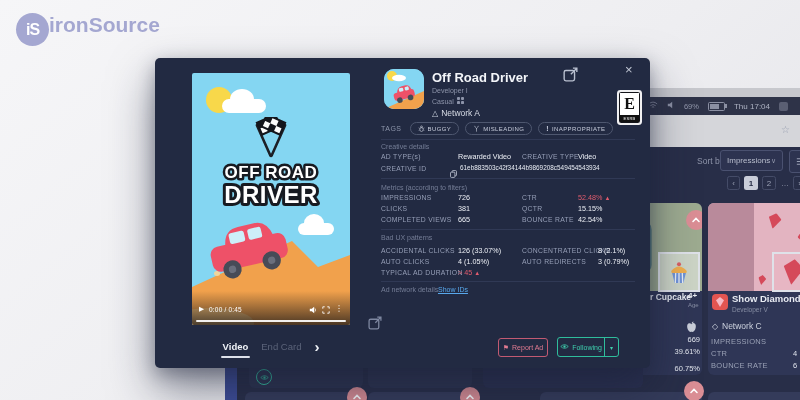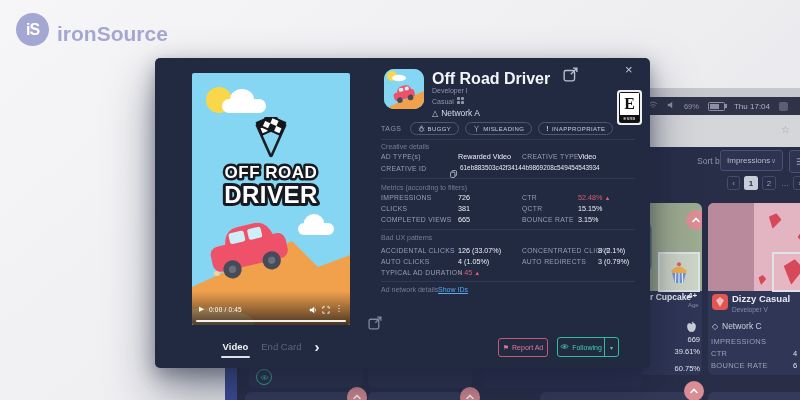--- a/index.html
+++ b/index.html
@@ -3,21 +3,21 @@
 <meta charset="utf-8">
 <style>
   html,body{margin:0;padding:0;background:#e9e9ec;}
   .stage{position:relative;width:800px;height:400px;overflow:hidden;
     font-family:"Liberation Sans",sans-serif;
     background:linear-gradient(140deg,#f6f6f8 0%,#eeeef1 55%,#e3e3e8 100%);}
   .abs{position:absolute;}
   .flex{display:flex;align-items:center;}
 
   
-  .logo{left:16px;top:13px;display:flex;align-items:flex-end;gap:8px;}
+  .logo{left:16px;top:13px;display:flex;align-items:flex-start;}
   .logo-mark{width:33px;height:33px;border-radius:50%;background:#a4a7d1;color:#fff;
     font-weight:bold;font-size:16px;display:flex;align-items:center;justify-content:center;letter-spacing:-1px;}
   .logo-text{color:#a4a7d1;font-size:21px;font-weight:bold;}
 
   
   .win-edge{left:225px;top:88px;width:575px;height:9px;background:#c7c8cd;border-radius:6px 0 0 0;}
   .menubar{left:225px;top:97px;width:575px;height:18px;background:#2e3348;display:flex;
     justify-content:flex-end;align-items:center;gap:9px;padding-right:12px;box-sizing:border-box;
     color:#9298ab;font-size:8px;}
   .btoolbar{left:225px;top:115px;width:575px;height:32px;background:#d5d6da;}
@@ -70,21 +70,21 @@
   .vprog{position:absolute;left:4px;right:4px;bottom:3px;height:2px;background:rgba(255,255,255,.92);border-radius:1px;}
   .dust{position:absolute;width:6px;height:5px;border-radius:50%;background:#f6d598;opacity:.95;}
 
   .tabs{left:37px;top:281px;width:158px;display:flex;align-items:center;justify-content:center;gap:13px;}
   .tab-video{font-size:9.5px;font-weight:bold;color:#eef1f6;position:relative;}
   .tab-video::after{content:"";position:absolute;left:-2px;right:-2px;bottom:-6px;height:2px;background:#dde1ea;border-radius:1px;}
   .tab-end{font-size:9.5px;color:#5b6379;}
   .tab-arrow{font-size:15px;color:#eef1f6;font-weight:bold;line-height:1;}
 
   .app-icon{left:229px;top:11px;width:40px;height:40px;border-radius:10px;overflow:hidden;background:#84d6f2;}
-  .m-title{left:277px;top:12px;font-size:16px;font-weight:bold;color:#f3f5f9;}
+  .m-title{left:277px;top:12px;font-size:13px;font-weight:bold;color:#f3f5f9;}
   .m-dev{left:277px;top:29px;font-size:7px;color:#8d94aa;}
   .m-genre{left:277px;top:39px;gap:3px;font-size:7px;color:#8d94aa;}
   .m-net{left:277px;top:50px;gap:3px;}
   .net-tri{font-size:8px;color:#c9cfdc;}
   .net-txt{font-size:8.5px;color:#d8dce6;}
   .m-close{left:470px;top:4px;font-size:13px;color:#c2c8d5;cursor:default;}
   .esrb{left:464px;top:34px;width:21px;height:31px;background:#fff;border:1px solid #14151a;
     border-radius:1.5px;box-shadow:0 0 0 2px #f0f0f2;box-sizing:border-box;}
   .esrb-e{display:block;text-align:center;font-family:"Liberation Serif",serif;font-weight:bold;
     font-size:16px;color:#111;line-height:21px;}
@@ -226,21 +226,21 @@
       <div class="gem" style="left:68px;top:56px;width:10px;height:12px;transform:rotate(28deg);"></div>
 
       <div class="gem" style="left:50px;top:72px;width:8px;height:10px;transform:rotate(10deg);"></div>
     </div>
     <div class="abs" style="left:64px;top:49px;width:42px;height:40px;border:2px solid #dfe2e9;background:#e7b6c3;box-sizing:border-box;">
       <div class="gem" style="left:9px;top:5px;width:20px;height:26px;transform:rotate(8deg);"></div>
     </div>
     <div class="abs" style="left:4px;top:91px;width:16px;height:16px;border-radius:4px;background:#e25551;">
       <div class="gem" style="left:4px;top:3px;width:8px;height:10px;background:#f5b9c4;"></div>
     </div>
-    <span class="abs" style="left:24px;top:90px;font-size:9.5px;font-weight:bold;color:#e9ecf3;">Dizzy Casual</span>
+    <span class="abs" style="left:24px;top:90px;font-size:9.5px;font-weight:bold;color:#e9ecf3;">Show Diamond</span>
     <span class="abs" style="left:24px;top:103px;font-size:6.5px;color:#878ea4;">Developer V</span>
     <span class="abs" style="left:4px;top:119px;font-size:8px;color:#c6ccd9;">◇</span>
     <span class="abs" style="left:14px;top:118px;font-size:8.5px;color:#ccd1dd;">Network C</span>
     <span class="dz-lab" style="top:134px;">IMPRESSIONS</span>
     <span class="dz-val" style="top:134px;"></span>
     <span class="dz-lab" style="top:146px;">CTR</span>
     <span class="dz-val" style="top:146px;">4</span>
     <span class="dz-lab" style="top:158px;">BOUNCE RATE</span>
     <span class="dz-val" style="top:158px;">6</span>
   </div>
@@ -441,21 +441,21 @@
       <span class="val alert">52.48%</span>
       <span class="warn">▲</span>
     </span>
     <span class="abs lab c1" style="top:147px;">CLICKS</span>
     <span class="abs val c2" style="top:146px;">381</span>
     <span class="abs lab c3" style="top:147px;">QCTR</span>
     <span class="abs val c4" style="top:146px;">15.15%</span>
     <span class="abs lab c1" style="top:158px;">COMPLETED VIEWS</span>
     <span class="abs val c2" style="top:157px;">665</span>
     <span class="abs lab c3" style="top:158px;">BOUNCE RATE</span>
-    <span class="abs val c4" style="top:157px;">3.15%</span>
+    <span class="abs val c4" style="top:157px;">42.54%</span>
 
     <div class="abs hr" style="top:171px;"></div>
 
     <span class="abs sec c1" style="top:176px;">Bad UX patterns</span>
     <span class="abs lab c1" style="top:189px;">ACCIDENTAL CLICKS</span>
     <span class="abs val c2" style="top:188px;">126 (33.07%)</span>
     <span class="abs lab c3" style="top:189px;">CONCENTRATED CLICKS</span>
     <span class="abs val c4b" style="top:188px;">8 (2.1%)</span>
     <span class="abs lab c1" style="top:200px;">AUTO CLICKS</span>
     <span class="abs val c2" style="top:199px;">4 (1.05%)</span>

